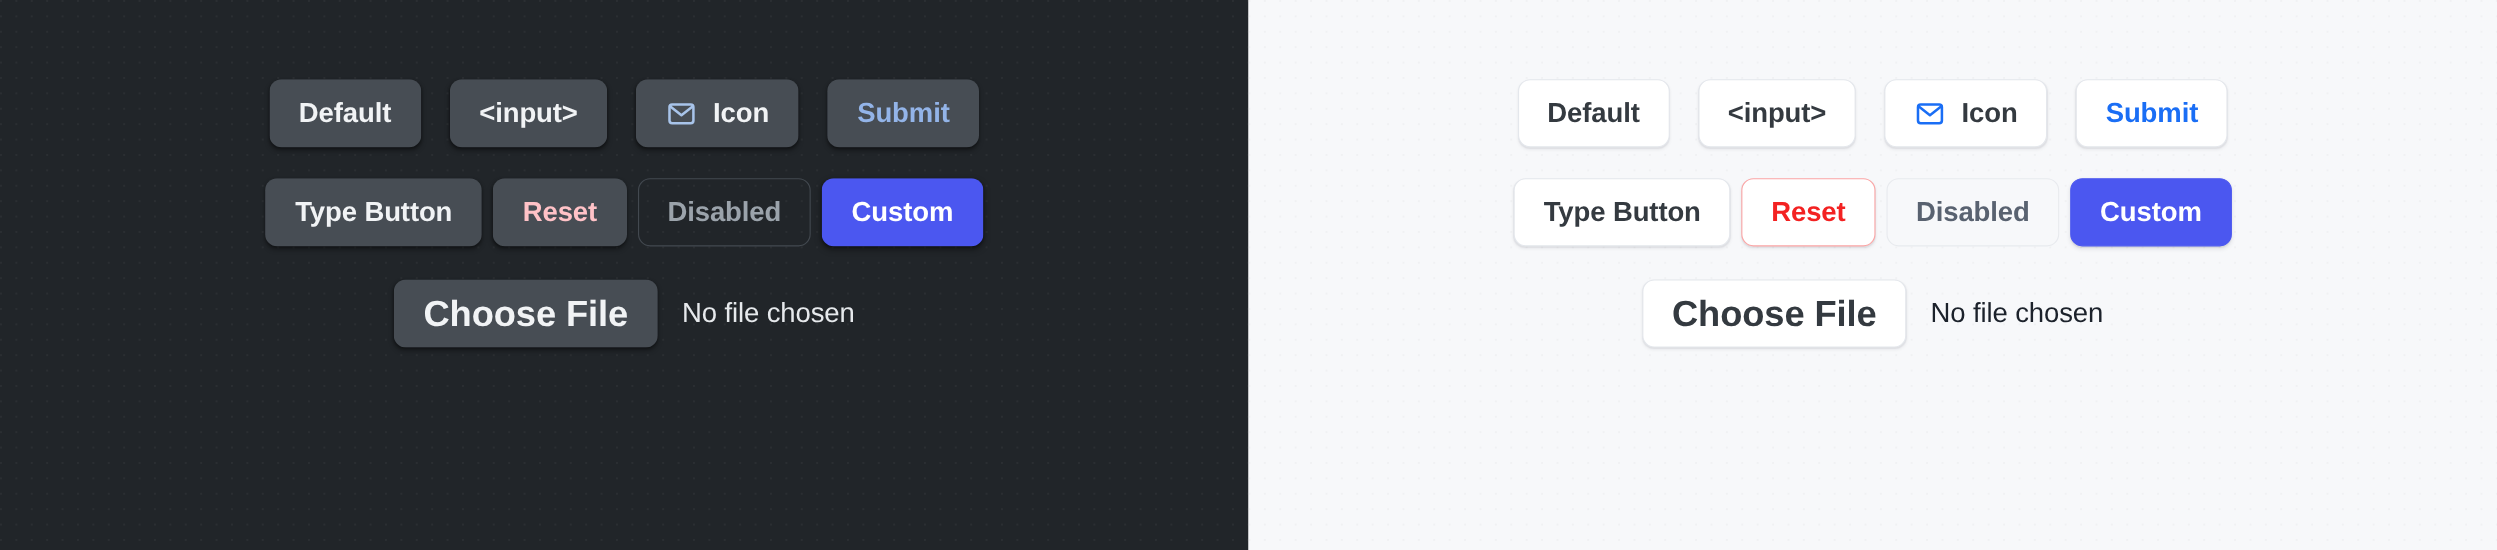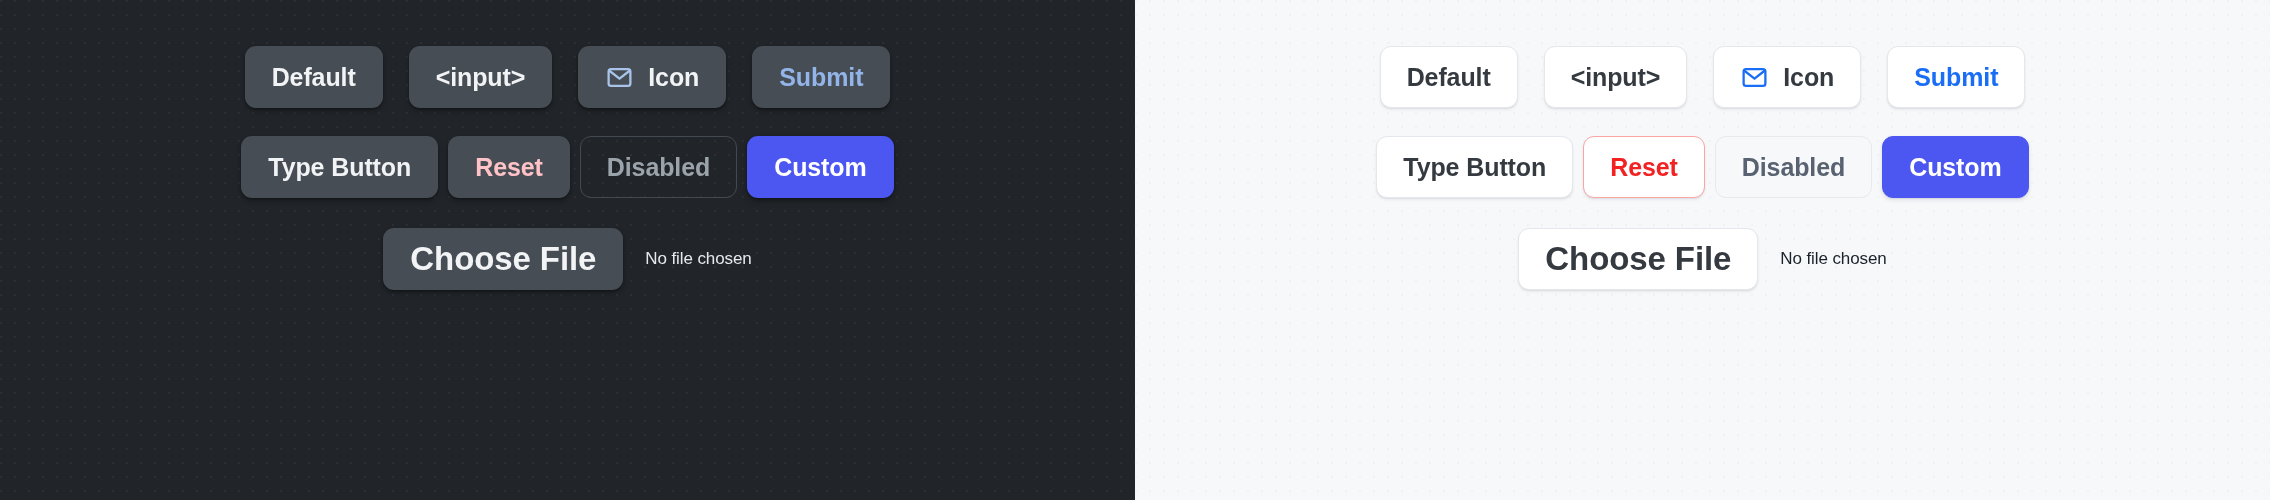--- a/index.html
+++ b/index.html
@@ -57,21 +57,21 @@
     letter-spacing: -0.1px;
     white-space: nowrap;
     border-radius: 11px;
     border: 1.5px solid transparent;
     cursor: pointer;
     user-select: none;
     font-family: "Liberation Sans", sans-serif;
   }
 
   
-  .sz-r1 { height: 62px; padding: 0 26px; font-size: 25px; }
+  .sz-r1 { height: 62px; padding: 0 26px; font-size: 25px; margin-top: 26px; }
   .sz-r2 { height: 62px; padding: 0 26px; font-size: 25px; }
   .sz-file { height: 62px; padding: 0 26px; font-size: 33px; }
 
   
   .dark .btn-base {
     background: #474d54;
     color: #f1f3f5;
     box-shadow: 0 3px 5px rgba(0,0,0,0.30), 0 1px 2px rgba(0,0,0,0.24);
   }
   .dark .btn-submit {
@@ -137,21 +137,21 @@
   .env-icon {
     width: 29px; height: 29px;
     fill: none;
     stroke-width: 1.9;
     stroke-linecap: round;
     stroke-linejoin: round;
     display: block;
   }
 
   .file-name {
-    font-size: 17px;
+    font-size: 25px;
     font-weight: 400;
     margin-left: 22px;
     white-space: nowrap;
     letter-spacing: -0.1px;
   }
 </style>
 </head>
 <body>
 
 <div id="root">

